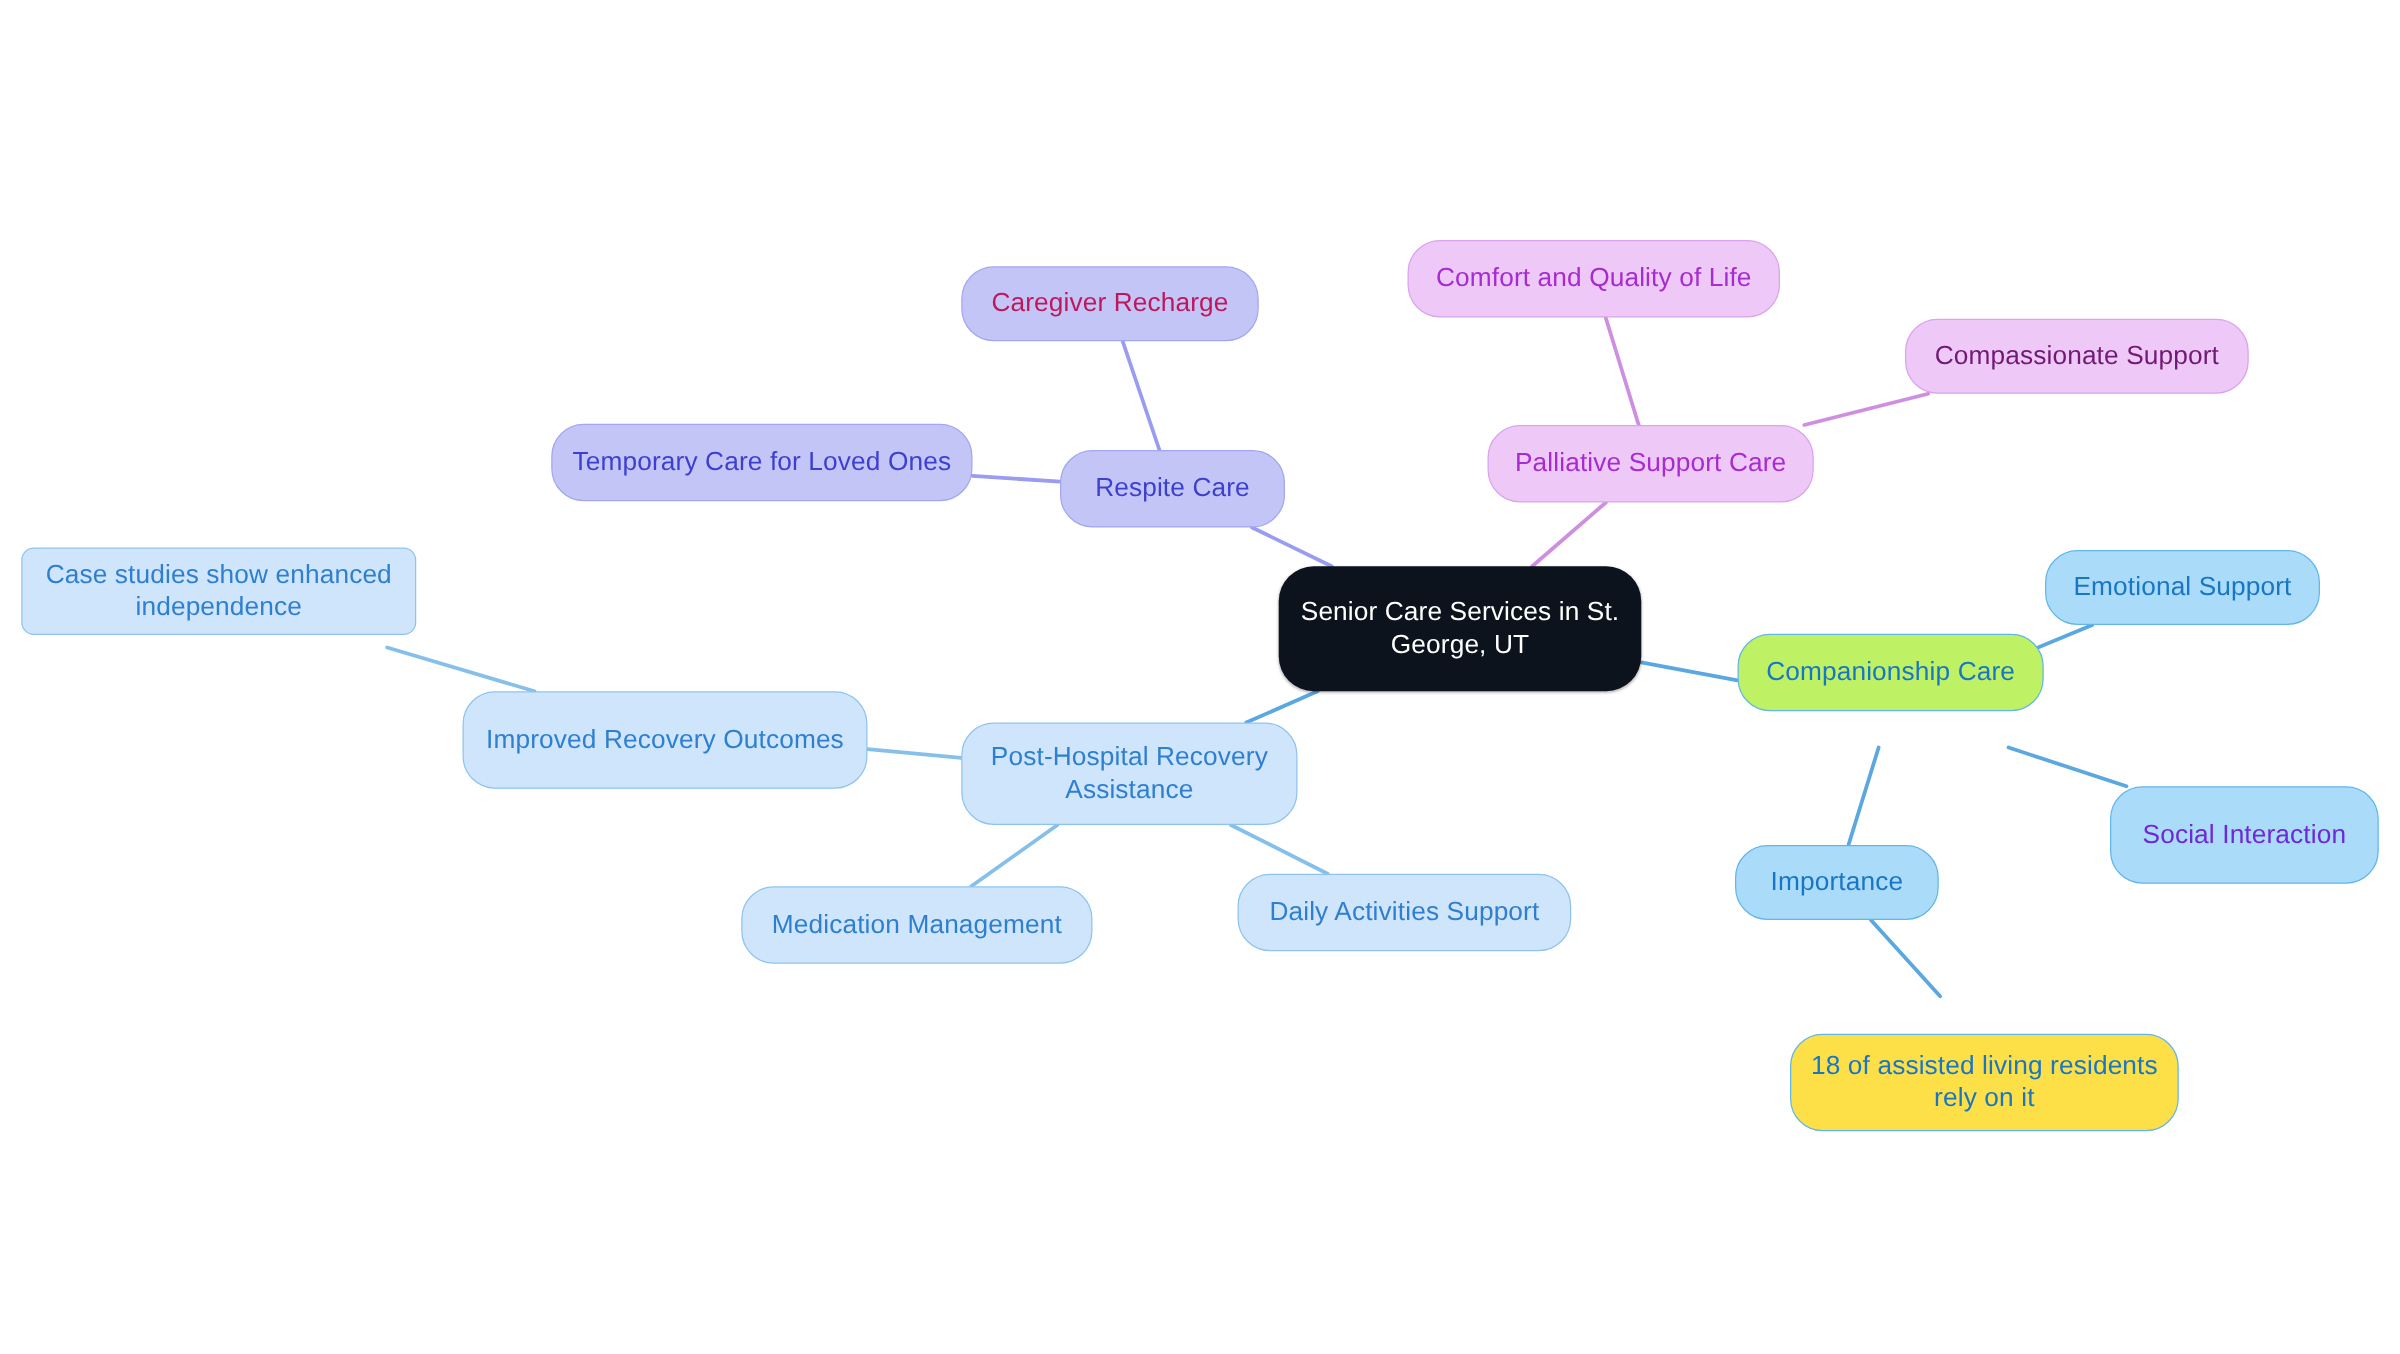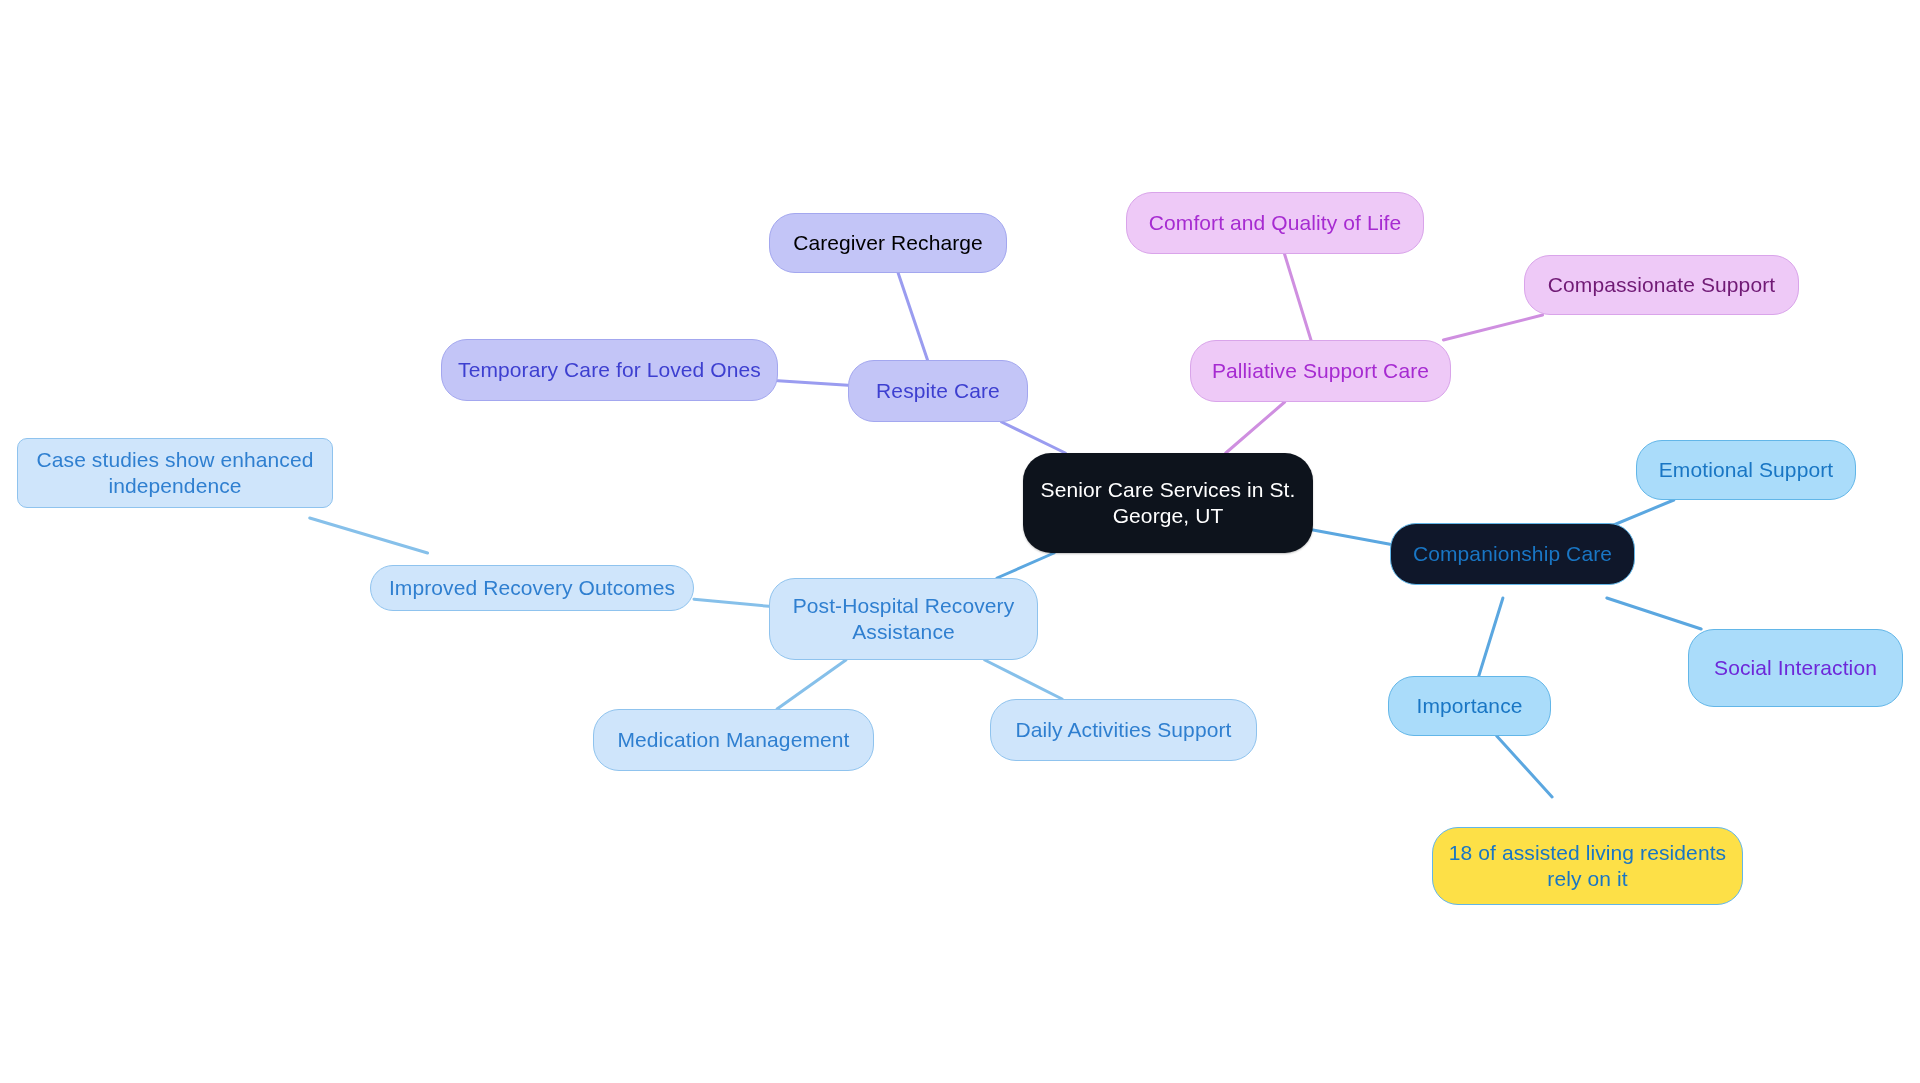--- a/index.html
+++ b/index.html
@@ -73,32 +73,32 @@
       <line x1="1053.99" y1="553.00" x2="996.99" y2="578.00" stroke="#5ba7e0" stroke-width="3" stroke-linecap="round"></line>
       <line x1="845.90" y1="660.00" x2="777.05" y2="709.00" stroke="#86c0ea" stroke-width="3" stroke-linecap="round"></line>
       <line x1="984.76" y1="660.00" x2="1062.06" y2="699.00" stroke="#86c0ea" stroke-width="3" stroke-linecap="round"></line>
       <line x1="769.00" y1="606.33" x2="694.00" y2="599.26" stroke="#86c0ea" stroke-width="3" stroke-linecap="round"></line>
       <line x1="427.59" y1="553.00" x2="309.72" y2="518.00" stroke="#86c0ea" stroke-width="3" stroke-linecap="round"></line>
     </svg>
   <div id="node-layer">
       <div class="node root" style="left: 1023px; top: 453px; width: 290px; height: 100px; font-size: 21px;"><span class="node-label">Senior Care Services in St.
 George, UT</span></div>
       <div class="node" style="left: 848px; top: 360px; width: 180px; height: 62px; font-size: 21px; background: rgb(195, 197, 247); border-color: rgb(163, 167, 239); color: rgb(61, 63, 208);"><span class="node-label">Respite Care</span></div>
-      <div class="node" style="left: 769px; top: 213px; width: 238px; height: 60px; font-size: 21px; background: rgb(195, 197, 247); border-color: rgb(163, 167, 239); color: #000000;"><span class="node-label">Caregiver Recharge</span></div>
+      <div class="node" style="left: 769px; top: 213px; width: 238px; height: 60px; font-size: 21px; background: rgb(195, 197, 247); border-color: rgb(163, 167, 239); color: #be185d;"><span class="node-label">Caregiver Recharge</span></div>
       <div class="node" style="left: 441px; top: 339px; width: 337px; height: 62px; font-size: 21px; background: rgb(195, 197, 247); border-color: rgb(163, 167, 239); color: rgb(61, 63, 208);"><span class="node-label">Temporary Care for Loved Ones</span></div>
       <div class="node" style="left: 1190px; top: 340px; width: 261px; height: 62px; font-size: 21px; background: rgb(238, 201, 247); border-color: rgb(217, 164, 234); color: rgb(166, 43, 209);"><span class="node-label">Palliative Support Care</span></div>
       <div class="node" style="left: 1126px; top: 192px; width: 298px; height: 62px; font-size: 21px; background: rgb(238, 201, 247); border-color: rgb(217, 164, 234); color: rgb(166, 43, 209);"><span class="node-label">Comfort and Quality of Life</span></div>
       <div class="node" style="left: 1524px; top: 255px; width: 275px; height: 60px; font-size: 21px; background: rgb(238, 201, 247); border-color: rgb(217, 164, 234); color: #701a75;"><span class="node-label">Compassionate Support</span></div>
-      <div class="node" style="left: 1390px; top: 523px; width: 245px; height: 62px; font-size: 21px; background: #0f172a; border-color: rgb(98, 182, 232); color: rgb(25, 118, 196);"><span class="node-label">Companionship Care</span></div>
+      <div class="node" style="left: 1390px; top: 507px; width: 245px; height: 62px; font-size: 21px; background: #bef264; border-color: rgb(98, 182, 232); color: rgb(25, 118, 196);"><span class="node-label">Companionship Care</span></div>
       <div class="node" style="left: 1636px; top: 440px; width: 220px; height: 60px; font-size: 21px; background: rgb(170, 220, 250); border-color: rgb(98, 182, 232); color: rgb(25, 118, 196);"><span class="node-label">Emotional Support</span></div>
       <div class="node" style="left: 1688px; top: 629px; width: 215px; height: 78px; font-size: 21px; background: rgb(170, 220, 250); border-color: rgb(98, 182, 232); color: #6d28d9;"><span class="node-label">Social Interaction</span></div>
       <div class="node" style="left: 1388px; top: 676px; width: 163px; height: 60px; font-size: 21px; background: rgb(170, 220, 250); border-color: rgb(98, 182, 232); color: rgb(25, 118, 196);"><span class="node-label">Importance</span></div>
       <div class="node" style="left: 1432px; top: 797px; width: 311px; height: 78px; font-size: 21px; background: #fde047; border-color: rgb(98, 182, 232); color: rgb(25, 118, 196); margin-top: 30px;"><span class="node-label">18 of assisted living residents
 rely on it</span></div>
       <div class="node" style="left: 769px; top: 578px; width: 269px; height: 82px; font-size: 21px; background: rgb(207, 229, 251); border-color: rgb(143, 195, 238); color: rgb(47, 127, 208);"><span class="node-label">Post-Hospital Recovery
 Assistance</span></div>
       <div class="node" style="left: 593px; top: 709px; width: 281px; height: 62px; font-size: 21px; background: rgb(207, 229, 251); border-color: rgb(143, 195, 238); color: rgb(47, 127, 208);"><span class="node-label">Medication Management</span></div>
       <div class="node" style="left: 990px; top: 699px; width: 267px; height: 62px; font-size: 21px; background: rgb(207, 229, 251); border-color: rgb(143, 195, 238); color: rgb(47, 127, 208);"><span class="node-label">Daily Activities Support</span></div>
-      <div class="node" style="left: 370px; top: 553px; width: 324px; height: 46px; font-size: 21px; background: rgb(207, 229, 251); border-color: rgb(143, 195, 238); color: rgb(47, 127, 208); margin-top: 12px;"><span class="node-label">Improved Recovery Outcomes</span></div>
+      <div class="node" style="left: 370px; top: 553px; width: 324px; height: 78px; font-size: 21px; background: rgb(207, 229, 251); border-color: rgb(143, 195, 238); color: rgb(47, 127, 208);"><span class="node-label">Improved Recovery Outcomes</span></div>
       <div class="node" style="left: 17px; top: 438px; width: 316px; height: 70px; font-size: 21px; background: rgb(207, 229, 251); border-color: rgb(143, 195, 238); color: rgb(47, 127, 208); border-radius: 10px;"><span class="node-label">Case studies show enhanced
 independence</span></div>
     </div>
 </div>
 
 </body></html>

